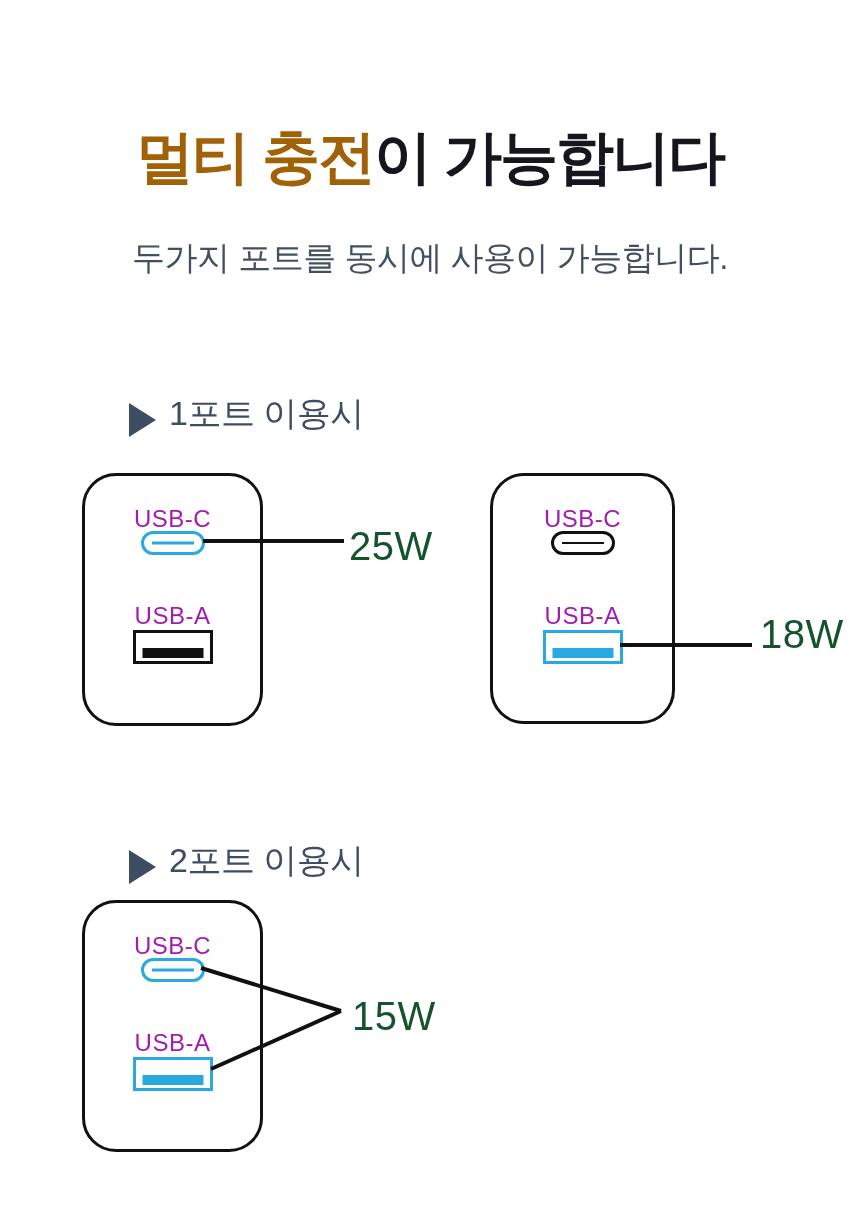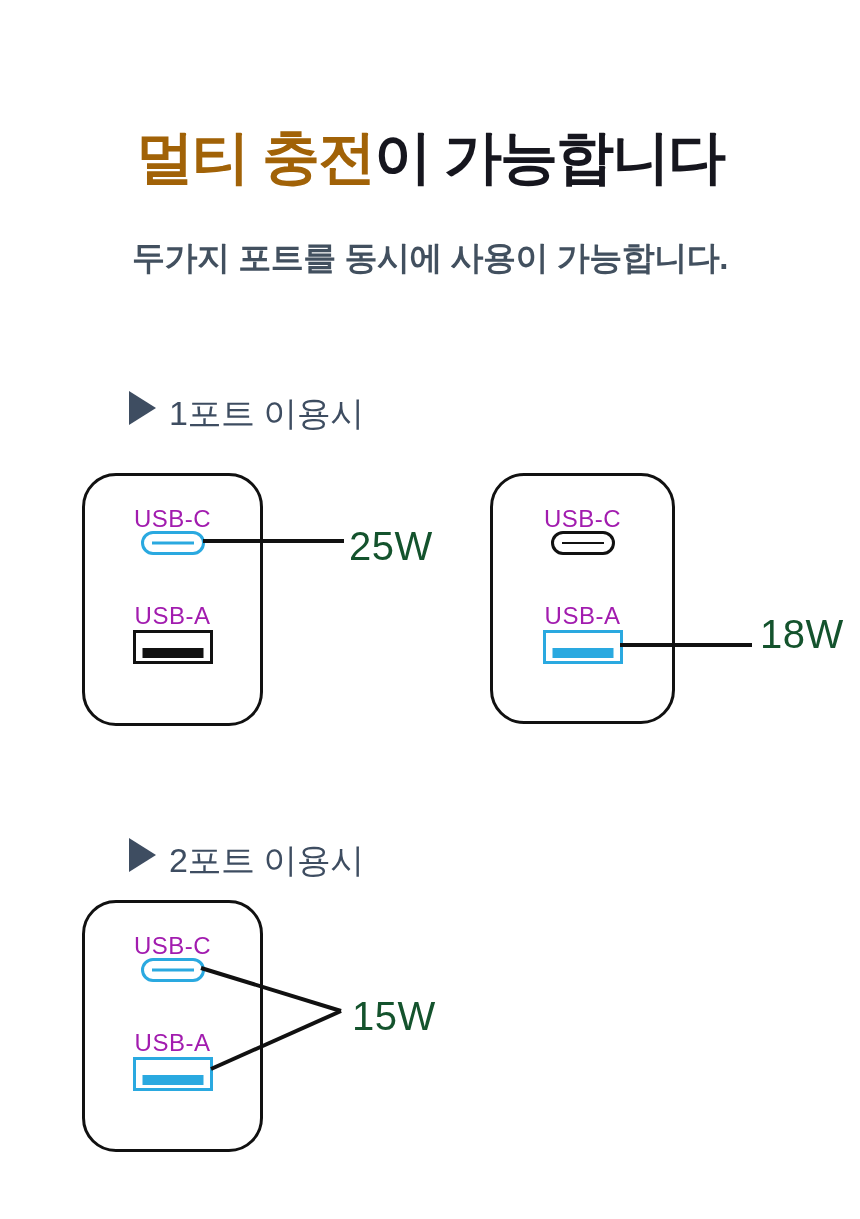--- a/index.html
+++ b/index.html
@@ -32,32 +32,32 @@
   }
   .page-title .hl { color: #a16207; }
 
   .subtitle {
     position: absolute;
     top: 236px;
     left: 0;
     width: 100%;
     text-align: center;
     font-size: 33px;
-    font-weight: 700;
+    font-weight: 400;
     letter-spacing: -0.5px;
     color: #42505f;
     white-space: nowrap;
   }
 
   
   .section-head {
     position: absolute;
     left: 85px;
     display: flex;
-    align-items: flex-start;
+    align-items: flex-end;
     gap: 13px;
     color: #3e4d61;
     font-size: 34px;
     font-weight: 400;
     letter-spacing: -0.5px;
     white-space: nowrap;
     padding-left: 44px;
   }
   .section-head.s1 { top: 391px; }
   .section-head.s2 { top: 838px; }

